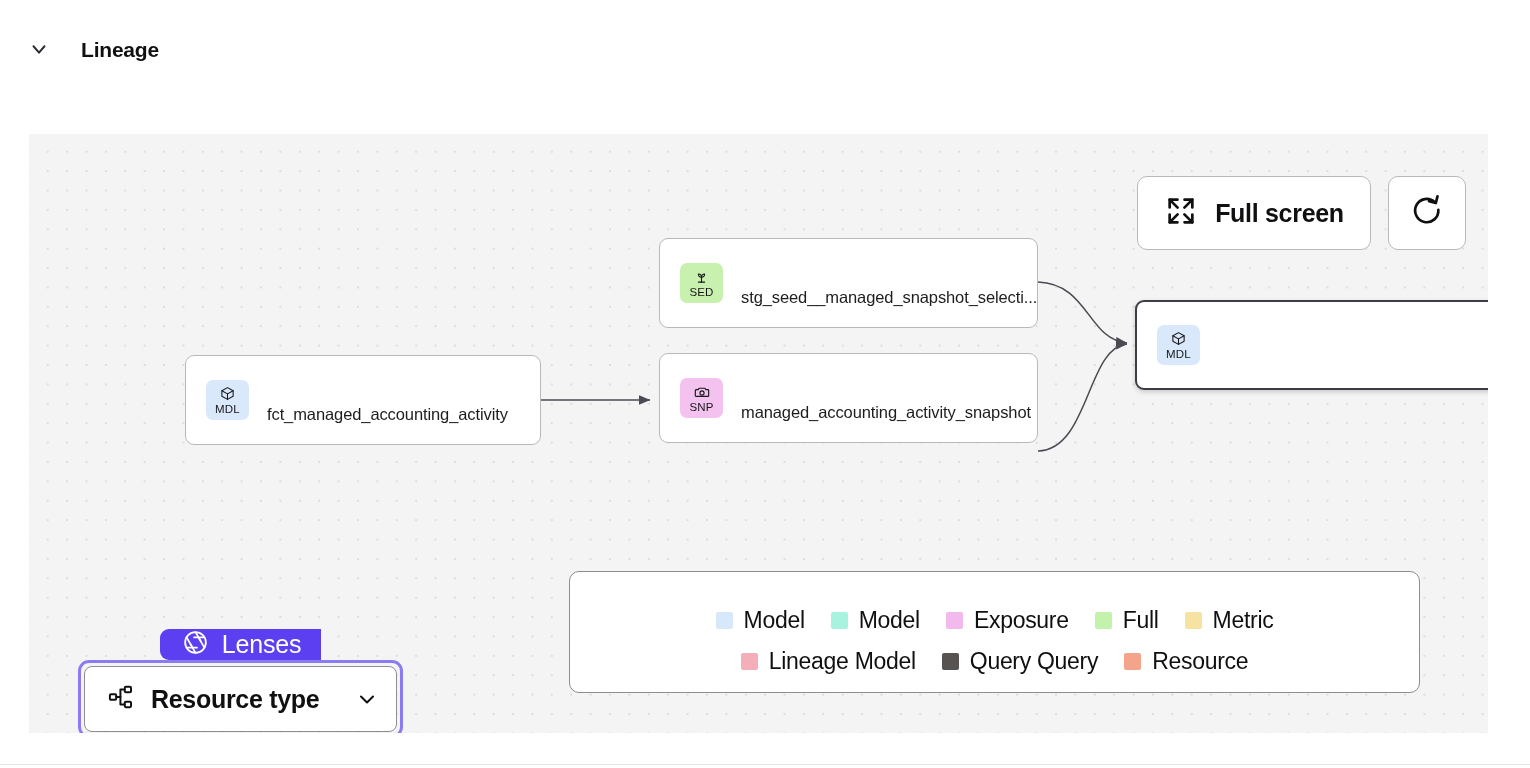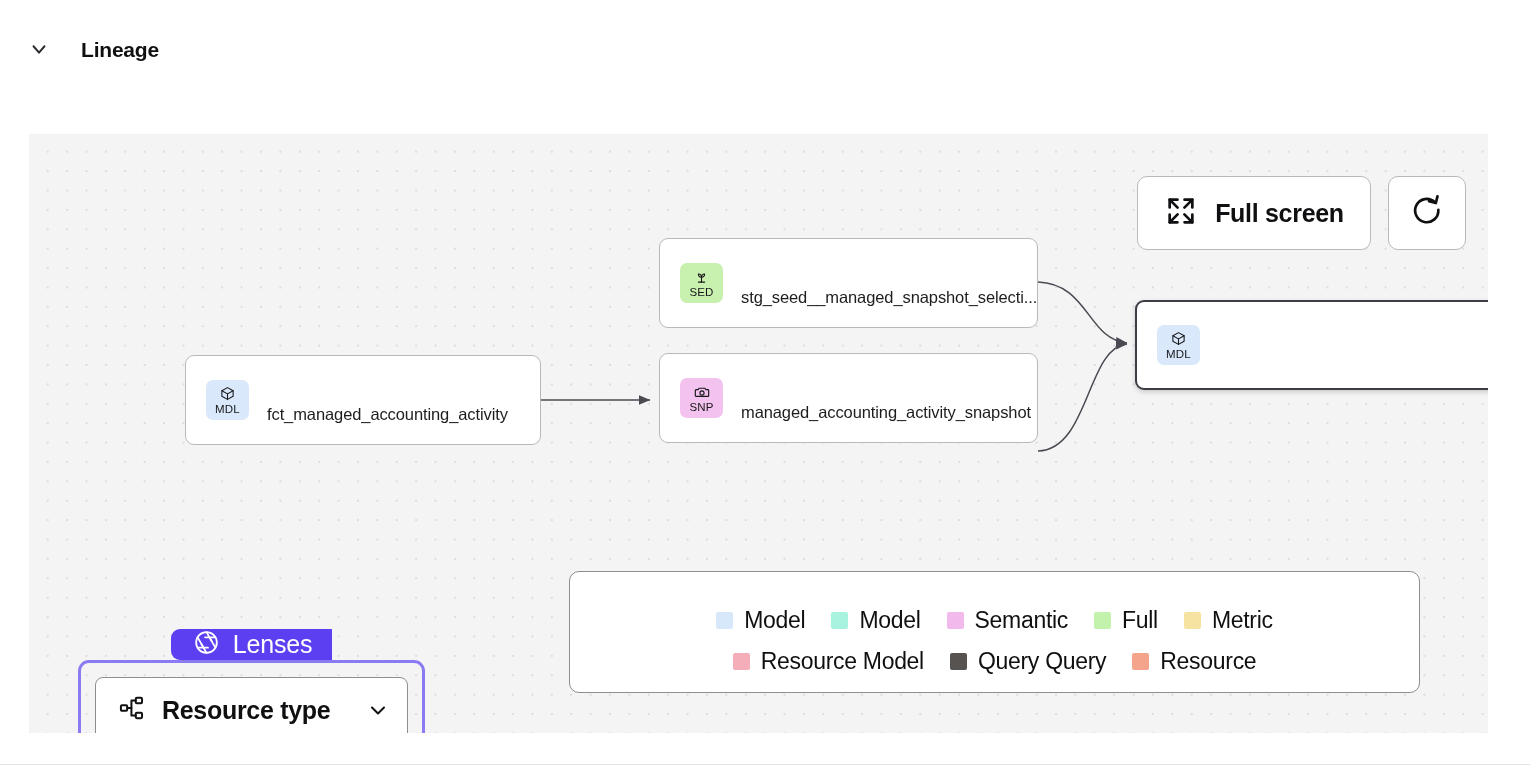--- a/index.html
+++ b/index.html
@@ -226,21 +226,21 @@
   .lenses-btn .label {
     color: #ffffff;
     font-size: 25px;
     letter-spacing: -0.2px;
   }
   .resource-select-wrap {
     position: relative;
     margin-left: 0px;
     border: 3px solid #8b7bf3;
     border-radius: 11px;
-    padding: 14px;
+    padding: 3px;
     background: transparent;
     box-sizing: border-box;
   }
   .resource-select {
     background: #ffffff;
     border: 1.6px solid #8d8d93;
     border-radius: 8px;
     height: 66px;
     padding: 0 17px 0 22px;
     display: flex;
@@ -384,35 +384,35 @@
       <div class="legend-item">
         <span class="legend-swatch" style="background:#d7e8fb"></span>
         <span class="legend-text">Model</span>
       </div>
       <div class="legend-item">
         <span class="legend-swatch" style="background:#a8f3e0"></span>
         <span class="legend-text">Model</span>
       </div>
       <div class="legend-item">
         <span class="legend-swatch" style="background:#f2b9ec"></span>
-        <span class="legend-text">Semantic</span>
+        <span class="legend-text">Exposure</span>
       </div>
       <div class="legend-item">
         <span class="legend-swatch" style="background:#c3f2ad"></span>
         <span class="legend-text">Full</span>
       </div>
       <div class="legend-item">
         <span class="legend-swatch" style="background:#f7e3a1"></span>
         <span class="legend-text">Metric</span>
       </div>
     </div>
     <div class="legend-row">
       <div class="legend-item">
         <span class="legend-swatch" style="background:#f4aeba"></span>
-        <span class="legend-text">Resource Model</span>
+        <span class="legend-text">Lineage Model</span>
       </div>
       <div class="legend-item">
         <span class="legend-swatch" style="background:#565350"></span>
         <span class="legend-text">Query Query</span>
       </div>
       <div class="legend-item">
         <span class="legend-swatch" style="background:#f4a48b"></span>
         <span class="legend-text">Resource</span>
       </div>
     </div>

